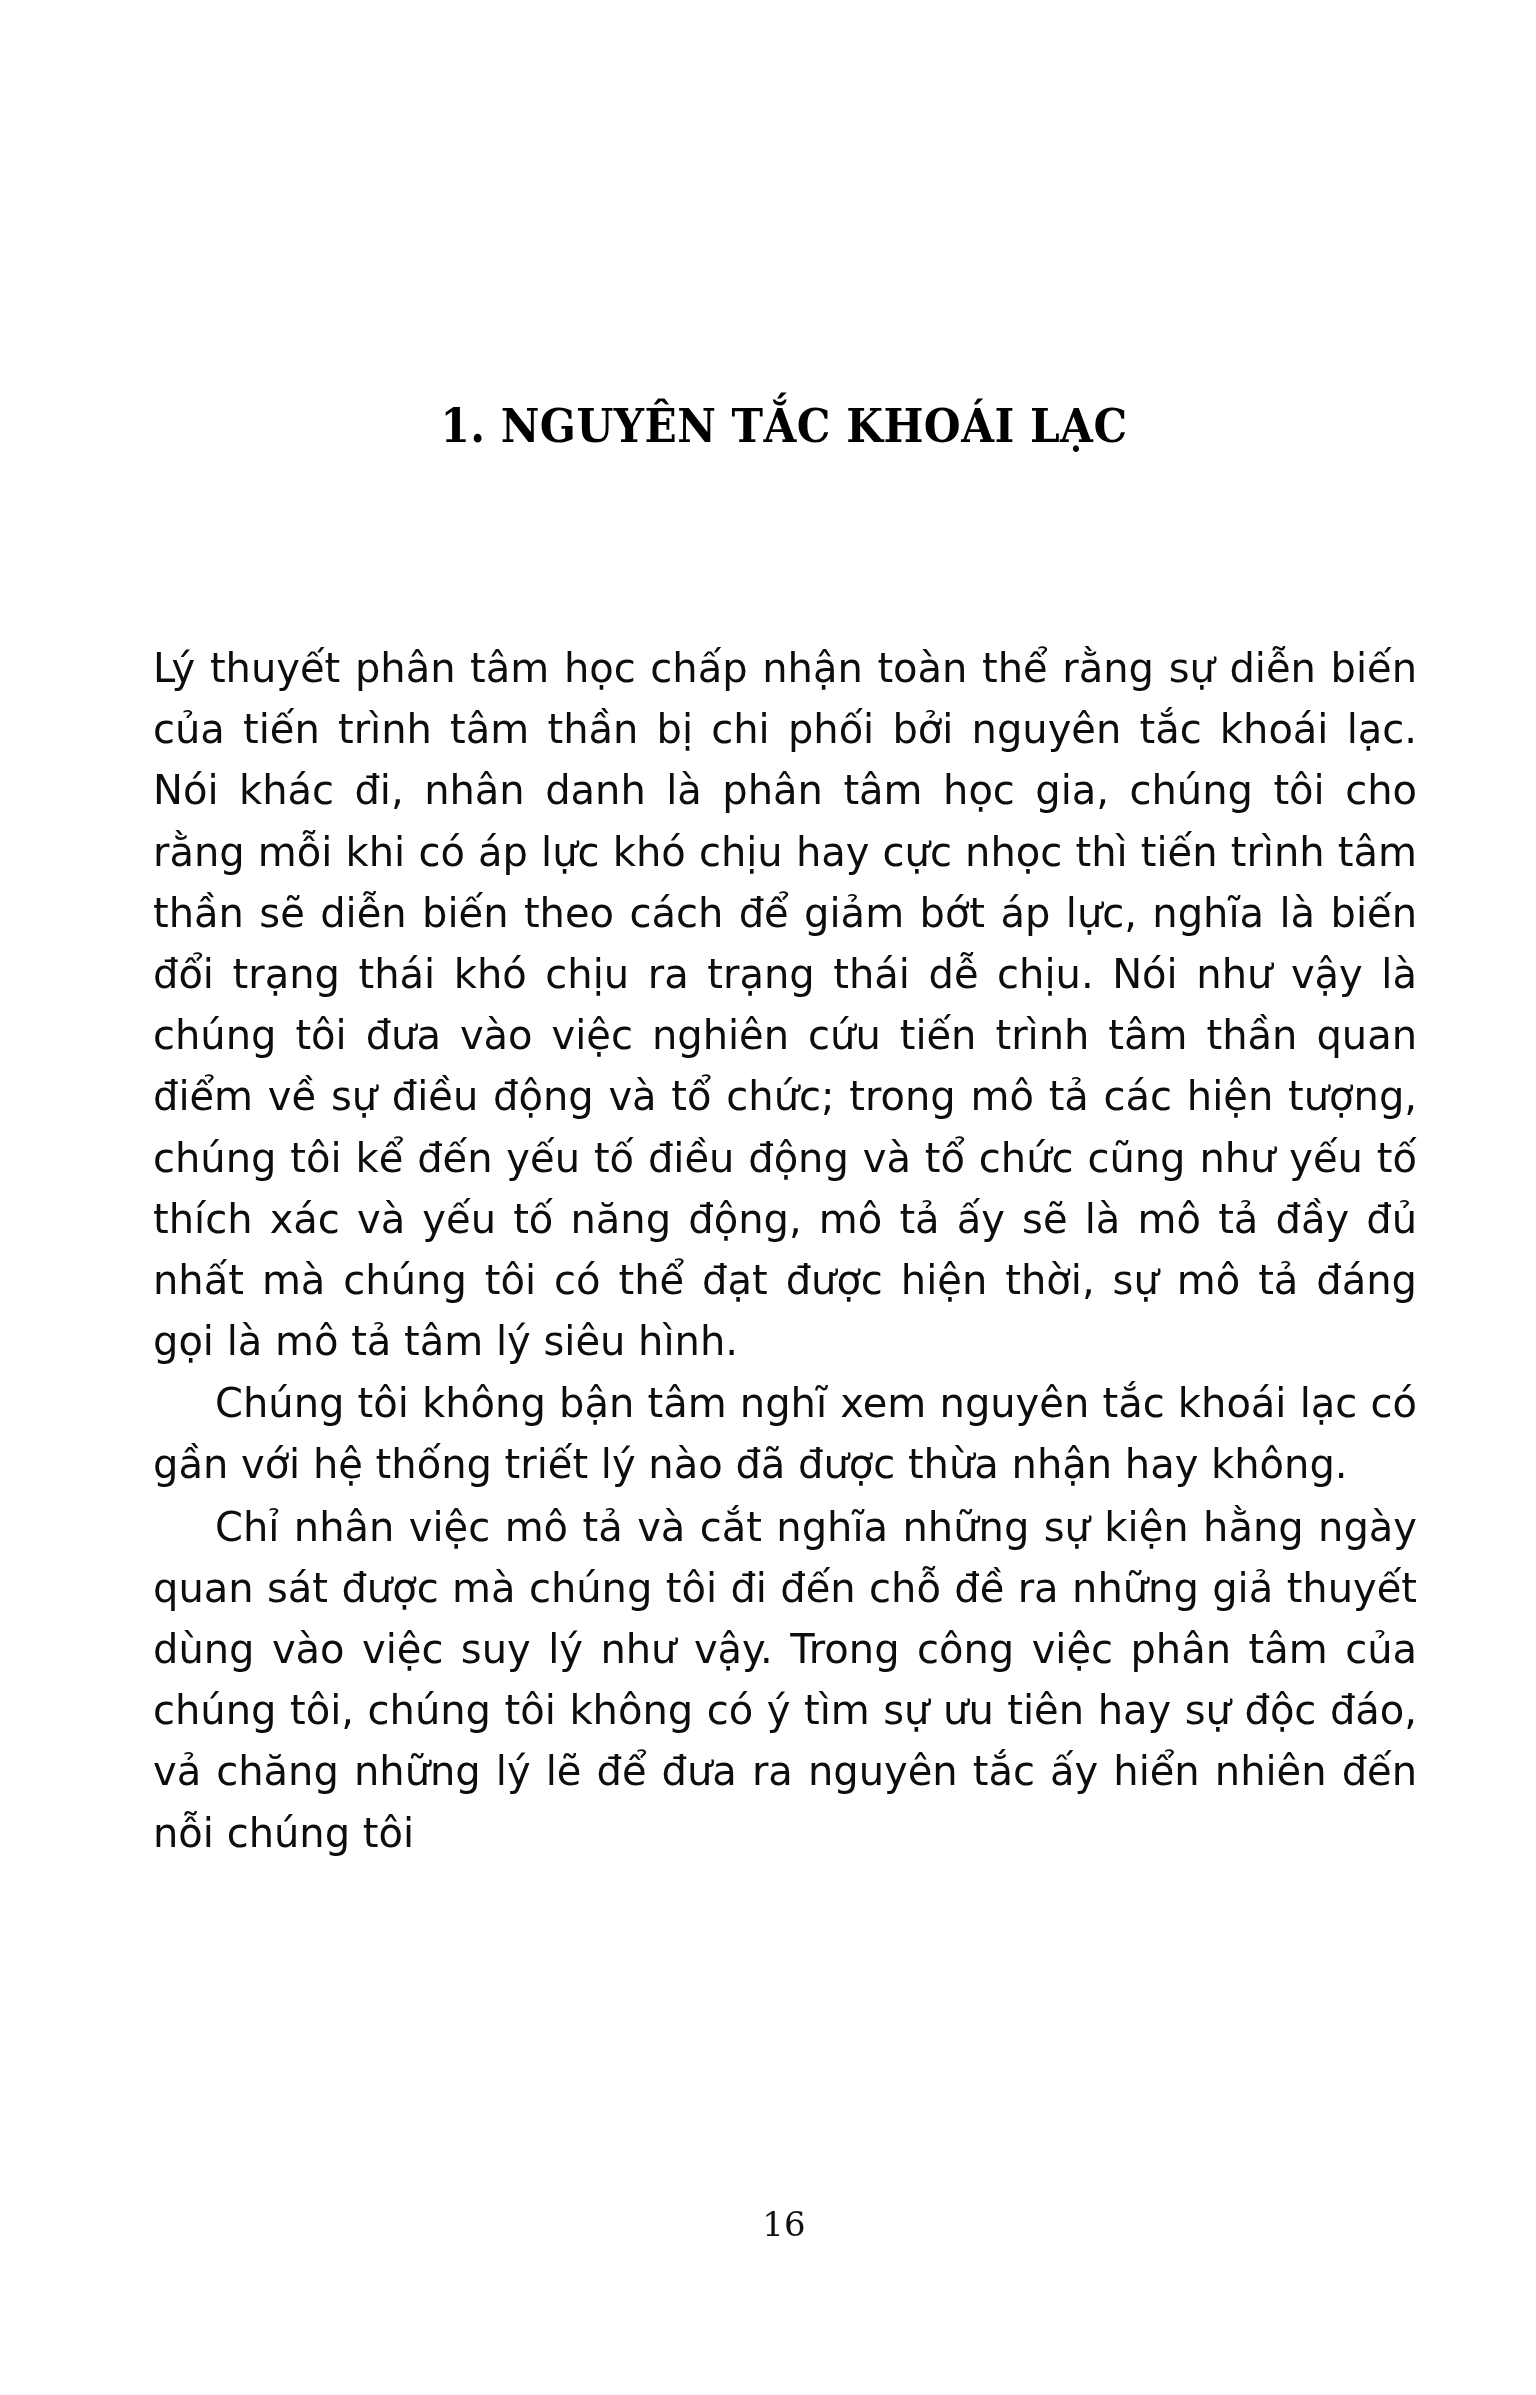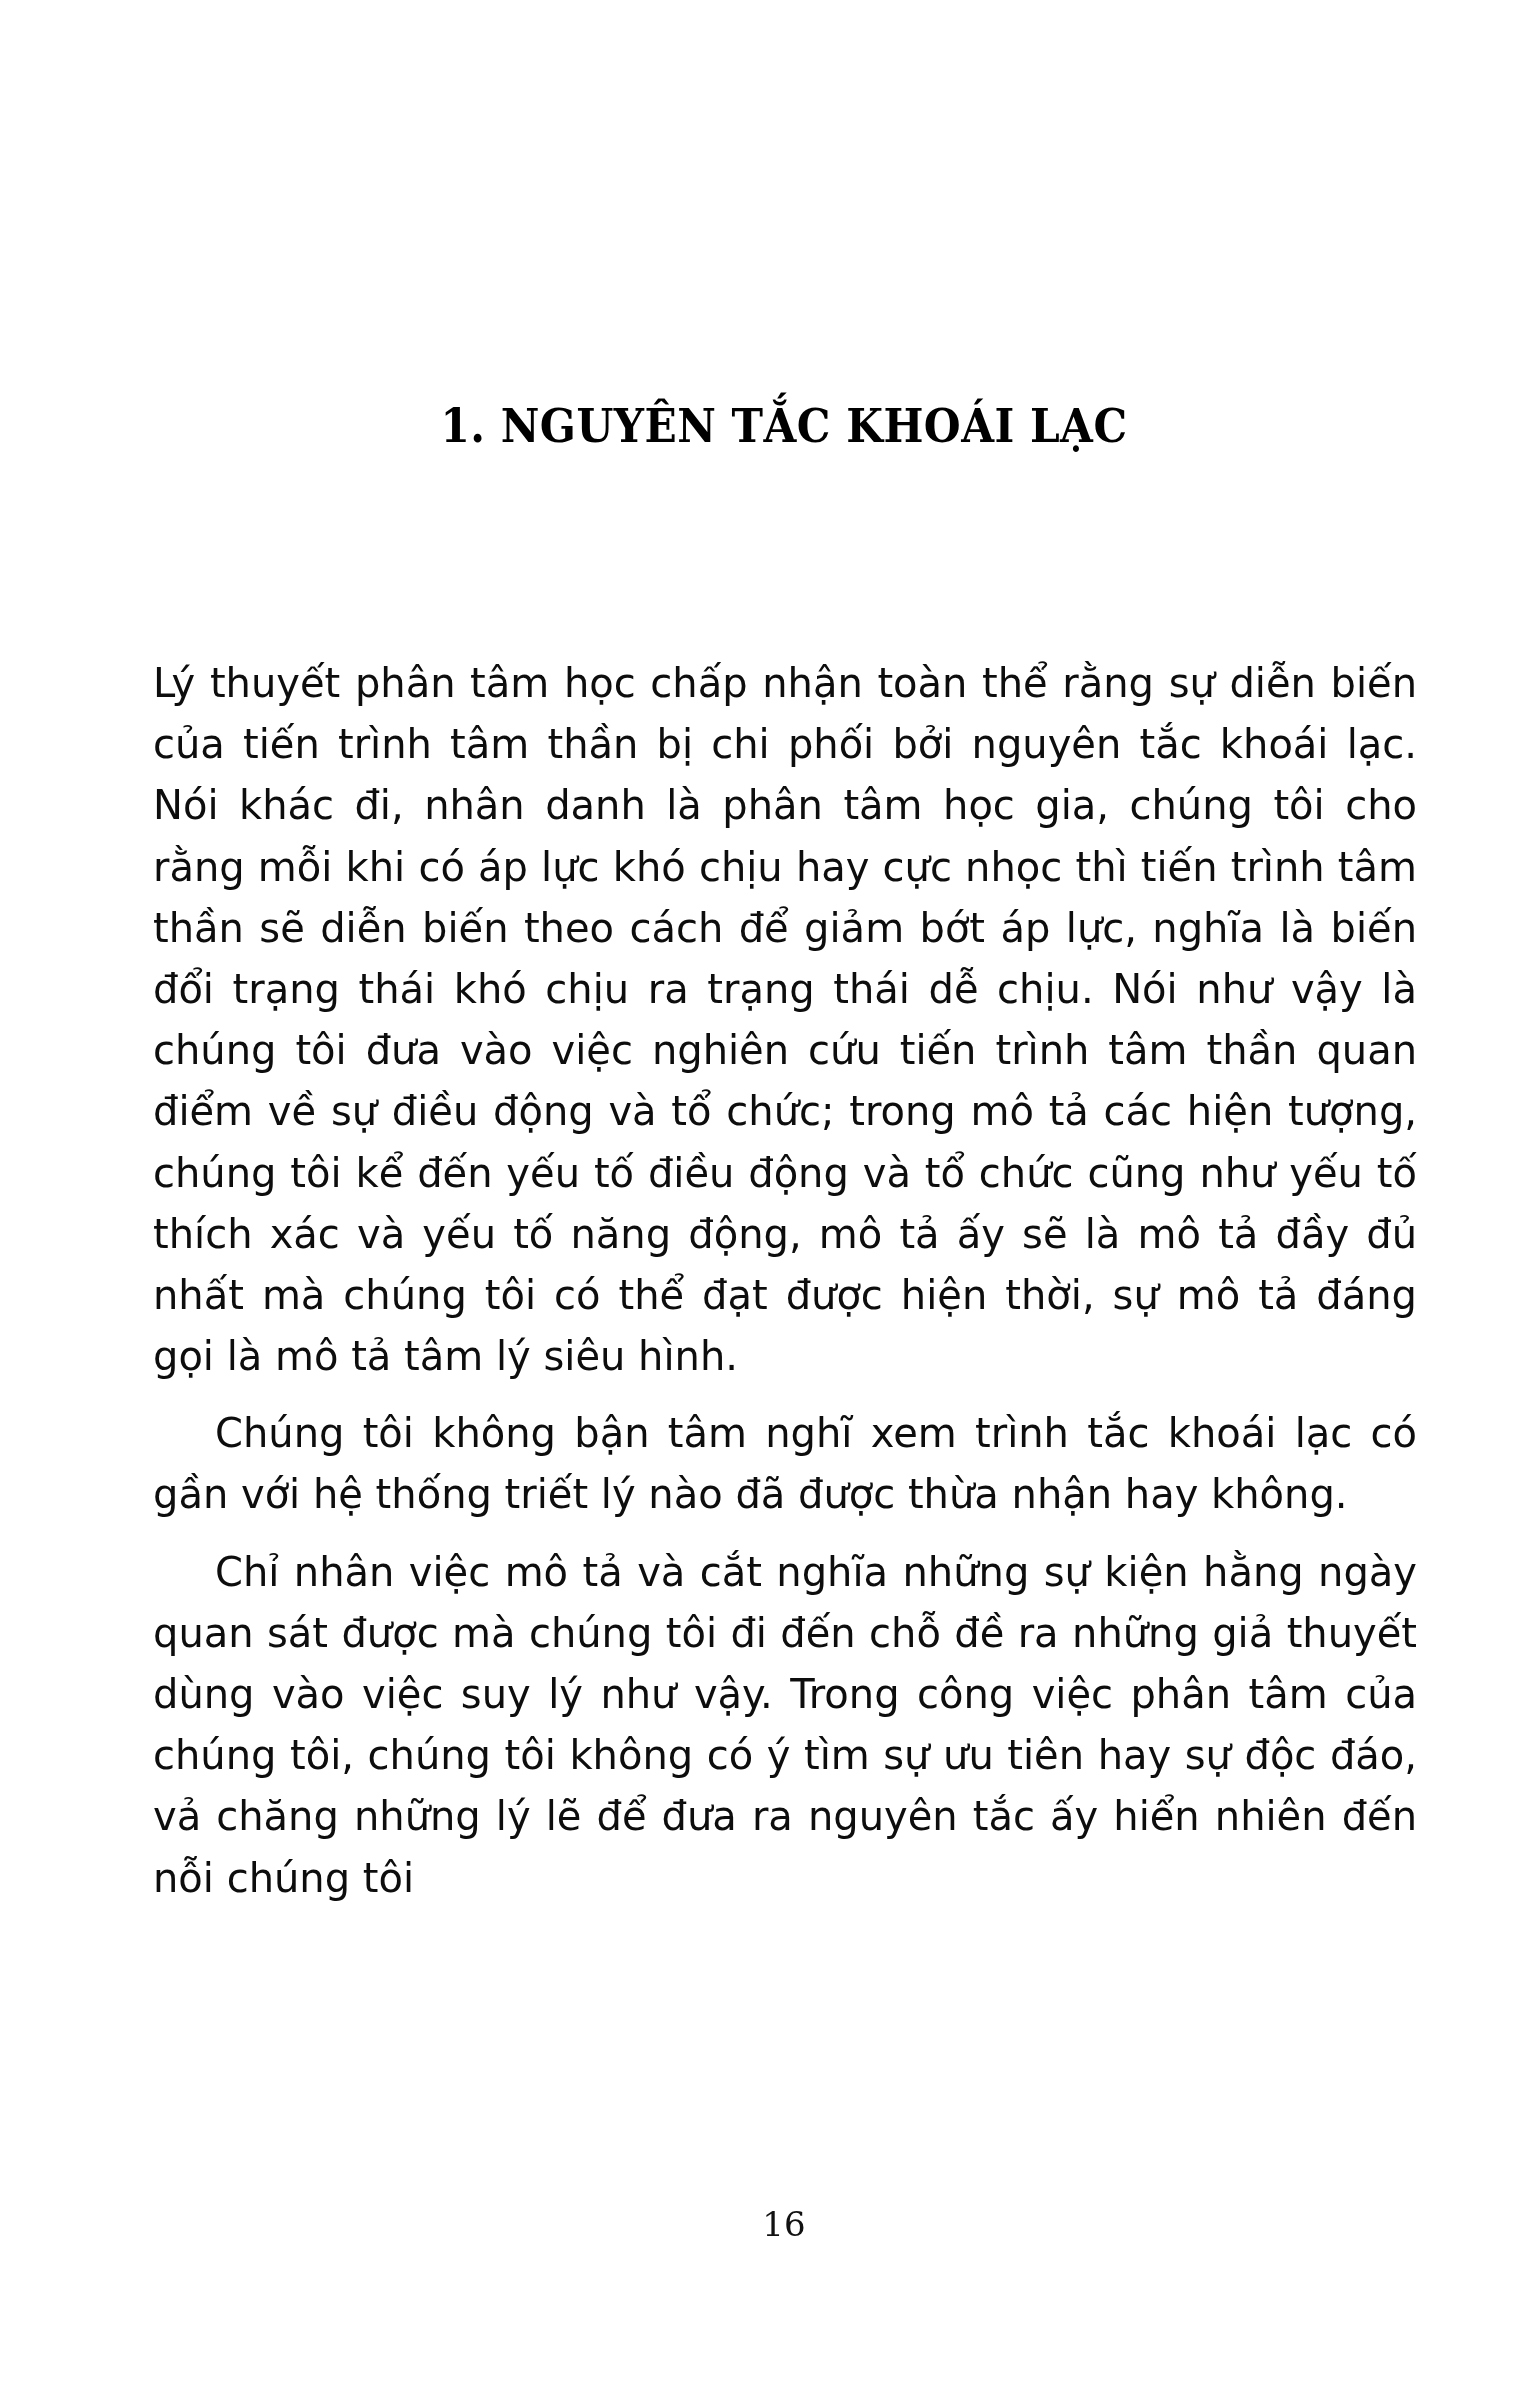--- a/index.html
+++ b/index.html
@@ -43,21 +43,21 @@
     left: 137px;
     width: 1264px;
     font-family: "DejaVu Sans", sans-serif;
     font-size: 40px;
     line-height: 1.53;
     color: #0d0d0d;
     text-align: justify;
     text-justify: inter-word;
   }
   .body-text p {
-    margin: 16px 0 0 0;
+    margin: 1px 0 0 0;
   }
   .body-text p.indented {
     text-indent: 62px;
   }
   .page-number {
     position: absolute;
     top: 2204px;
     left: 0;
     width: 1536px;
     text-align: center;
@@ -68,20 +68,20 @@
 </style>
 </head>
 <body>
 
 <div class="page">
 
   <h1 class="chapter-title">1. NGUYÊN TẮC KHOÁI LẠC</h1>
 
   <div class="body-text">
     <p class="first">Lý thuyết phân tâm học chấp nhận toàn thể rằng sự diễn biến của tiến trình tâm thần bị chi phối bởi nguyên tắc khoái lạc. Nói khác đi, nhân danh là phân tâm học gia, chúng tôi cho rằng mỗi khi có áp lực khó chịu hay cực nhọc thì tiến trình tâm thần sẽ diễn biến theo cách để giảm bớt áp lực, nghĩa là biến đổi trạng thái khó chịu ra trạng thái dễ chịu. Nói như vậy là chúng tôi đưa vào việc nghiên cứu tiến trình tâm thần quan điểm về sự điều động và tổ chức; trong mô tả các hiện tượng, chúng tôi kể đến yếu tố điều động và tổ chức cũng như yếu tố thích xác và yếu tố năng động, mô tả ấy sẽ là mô tả đầy đủ nhất mà chúng tôi có thể đạt được hiện thời, sự mô tả đáng gọi là mô tả tâm lý siêu hình.</p>
-    <p class="indented">Chúng tôi không bận tâm nghĩ xem trình tắc khoái lạc có gần với hệ thống triết lý nào đã được thừa nhận hay không.</p>
+    <p class="indented">Chúng tôi không bận tâm nghĩ xem nguyên tắc khoái lạc có gần với hệ thống triết lý nào đã được thừa nhận hay không.</p>
     <p class="indented">Chỉ nhân việc mô tả và cắt nghĩa những sự kiện hằng ngày quan sát được mà chúng tôi đi đến chỗ đề ra những giả thuyết dùng vào việc suy lý như vậy. Trong công việc phân tâm của chúng tôi, chúng tôi không có ý tìm sự ưu tiên hay sự độc đáo, vả chăng những lý lẽ để đưa ra nguyên tắc ấy hiển nhiên đến nỗi chúng tôi</p>
   </div>
 
   <div class="page-number">16</div>
 
 </div>
 
 
 </body></html>

